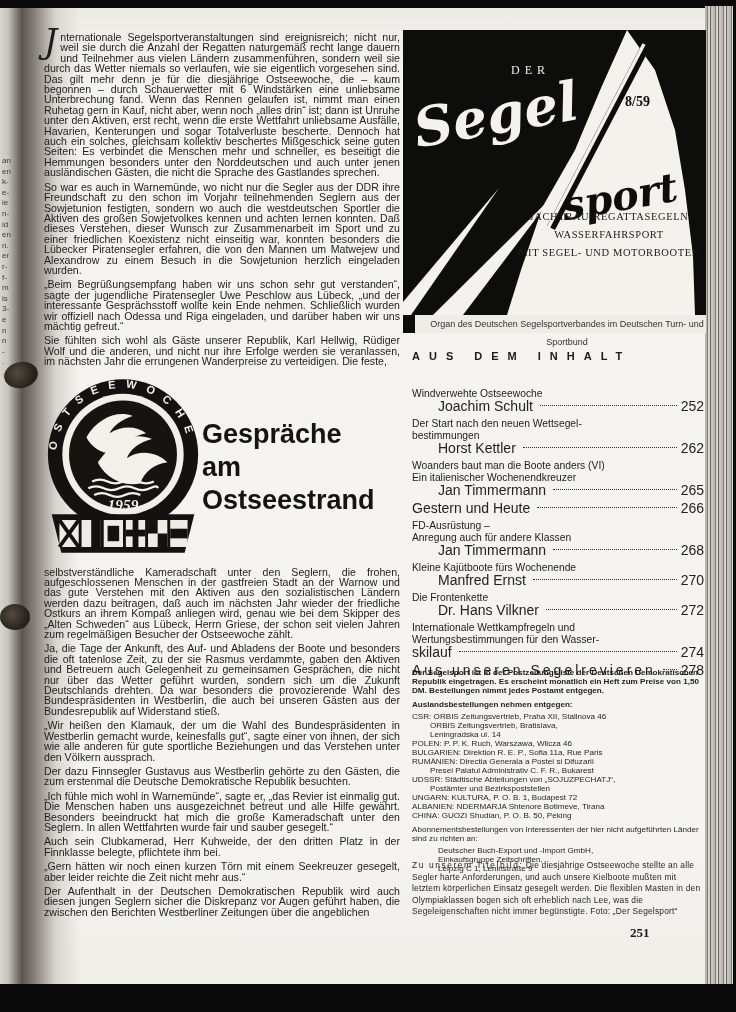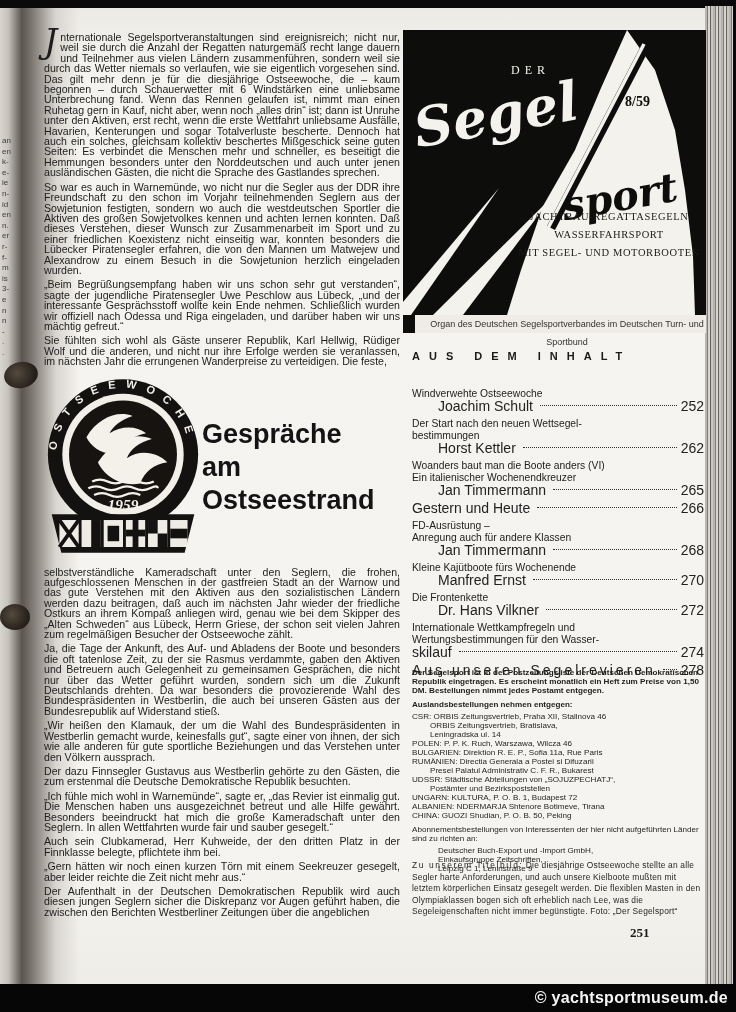--- a/index.html
+++ b/index.html
@@ -3,21 +3,21 @@
 <meta charset="utf-8">
 <style>
   html,body{margin:0;padding:0;background:#0a0a0a;}
   .stage{position:relative;width:736px;height:1012px;background:#0a0a0a;overflow:hidden;
          font-family:"Liberation Sans",sans-serif;}
   
   .paper{position:absolute;left:0;top:8px;width:706px;height:976px;
          background:linear-gradient(180deg,#eceae5 0,#f5f3ef 60px,#f6f4f0 840px,#efede8 100%);overflow:hidden;}
   .gutter-shade{position:absolute;left:0;top:0;width:90px;height:100%;
          background:linear-gradient(90deg,#d8d5cf 0,#c7c3bd 8px,#5a554e 22px,#847f78 34px,#d9d6d0 56px,rgba(0,0,0,0) 80px);}
-  .gutter-frags{position:absolute;left:2px;top:128px;width:24px;font-size:8px;line-height:10.6px;
+  .gutter-frags{position:absolute;left:2px;top:148px;width:24px;font-size:8px;line-height:10.6px;
          color:#3c3c3c;white-space:pre-line;z-index:3;}
   .hole{position:absolute;border-radius:50%;background:radial-gradient(circle at 40% 40%,#544a3e 0,#241f19 70%);z-index:4;}
   .hole1{left:4px;top:354px;width:34px;height:26px;transform:rotate(-12deg);}
   .hole2{left:0px;top:596px;width:30px;height:26px;}
 
   
   .col{position:absolute;left:44px;top:24px;width:356px;color:#1d1d1d;z-index:5;}
   .para{margin:0 0 4px 0;font-size:10.6px;line-height:10.4px;text-align:justify;}
   .dropcap{float:left;font-family:"DejaVu Serif",serif;font-style:italic;font-size:33px;line-height:24px;
            padding-right:3px;margin-top:-2px;}
@@ -273,17 +273,14 @@
 Leipzig C 1, Leninstraße 9</div>
     </div>
 
     <div class="titelbild"><span class="tb-lead">Zu unserem Titelbild:</span><span> Die diesjährige Ostseewoche stellte an alle Segler harte Anforderungen, und auch unsere Kielboote mußten mit letztem körperlichen Einsatz gesegelt werden. Die flexiblen Masten in den Olympiaklassen bogen sich oft erheblich nach Lee, was die Segeleigenschaften nicht immer begünstigte. Foto: „Der Segelsport“</span></div>
 
     <div class="pageno">251</div>
   </div>
 
   <div class="stack"></div>
 
-  <div class="botbar">
-    <span class="wm">© yachtsportmuseum.de</span>
-  </div>
 
 </div>
 
 </body></html>

